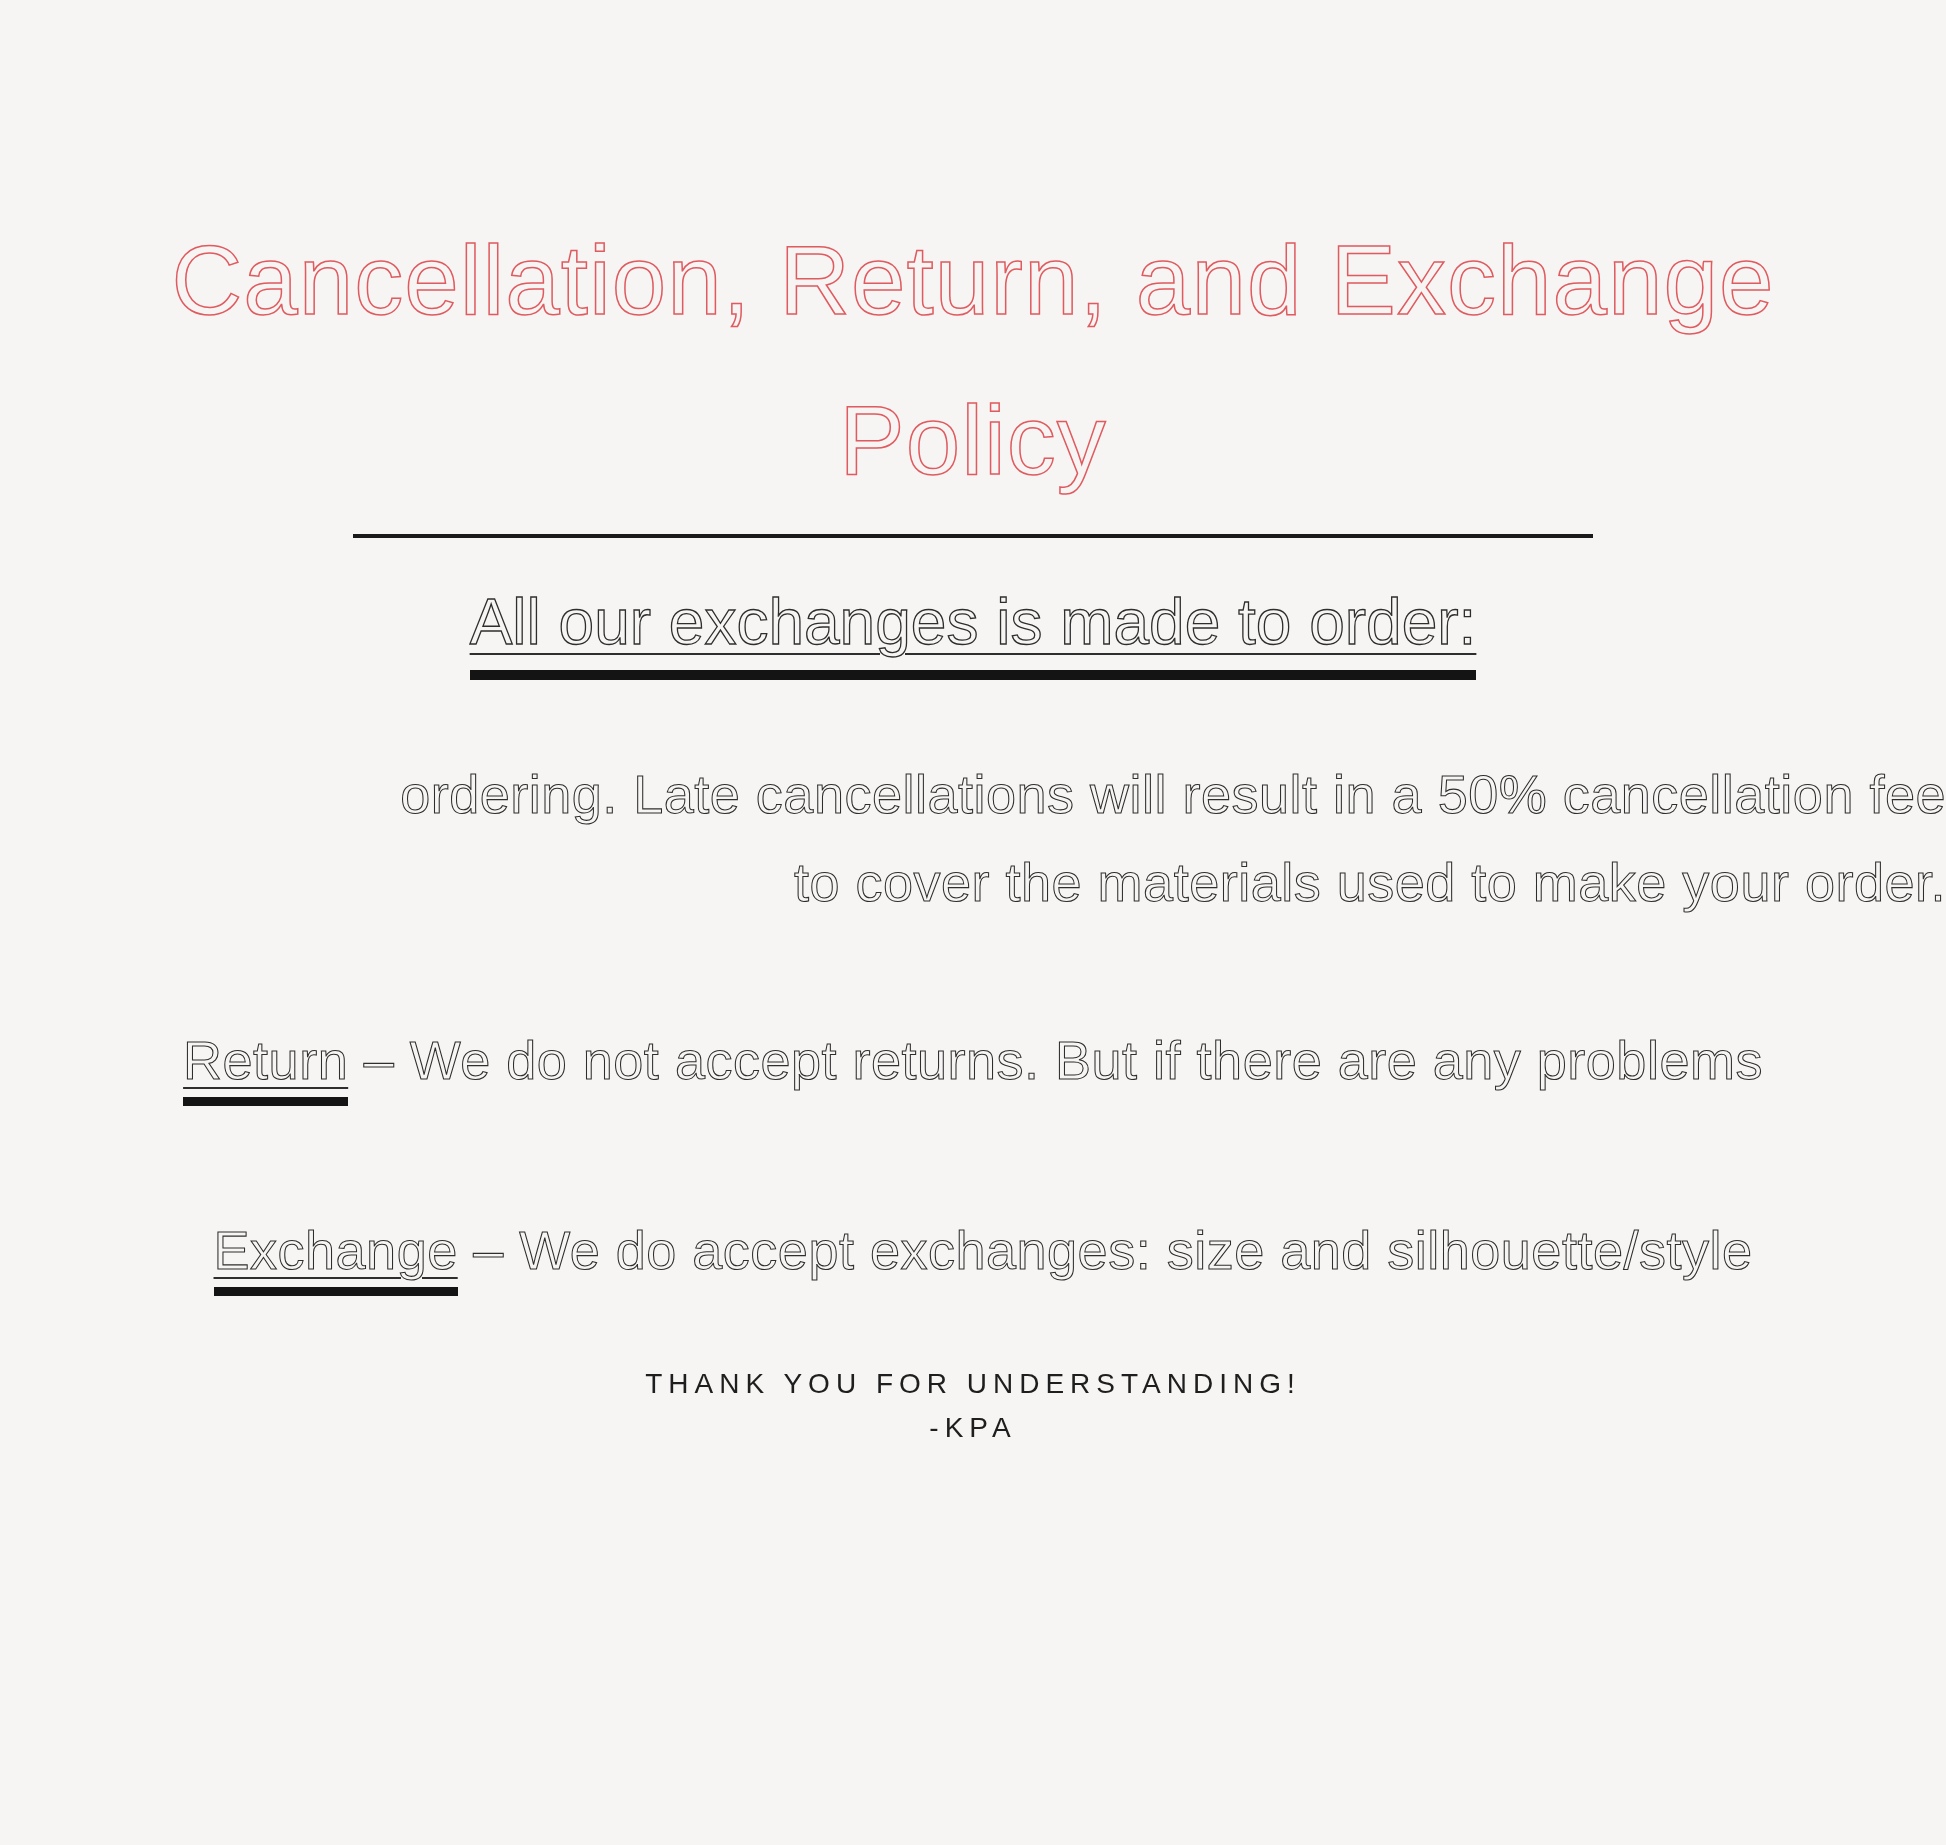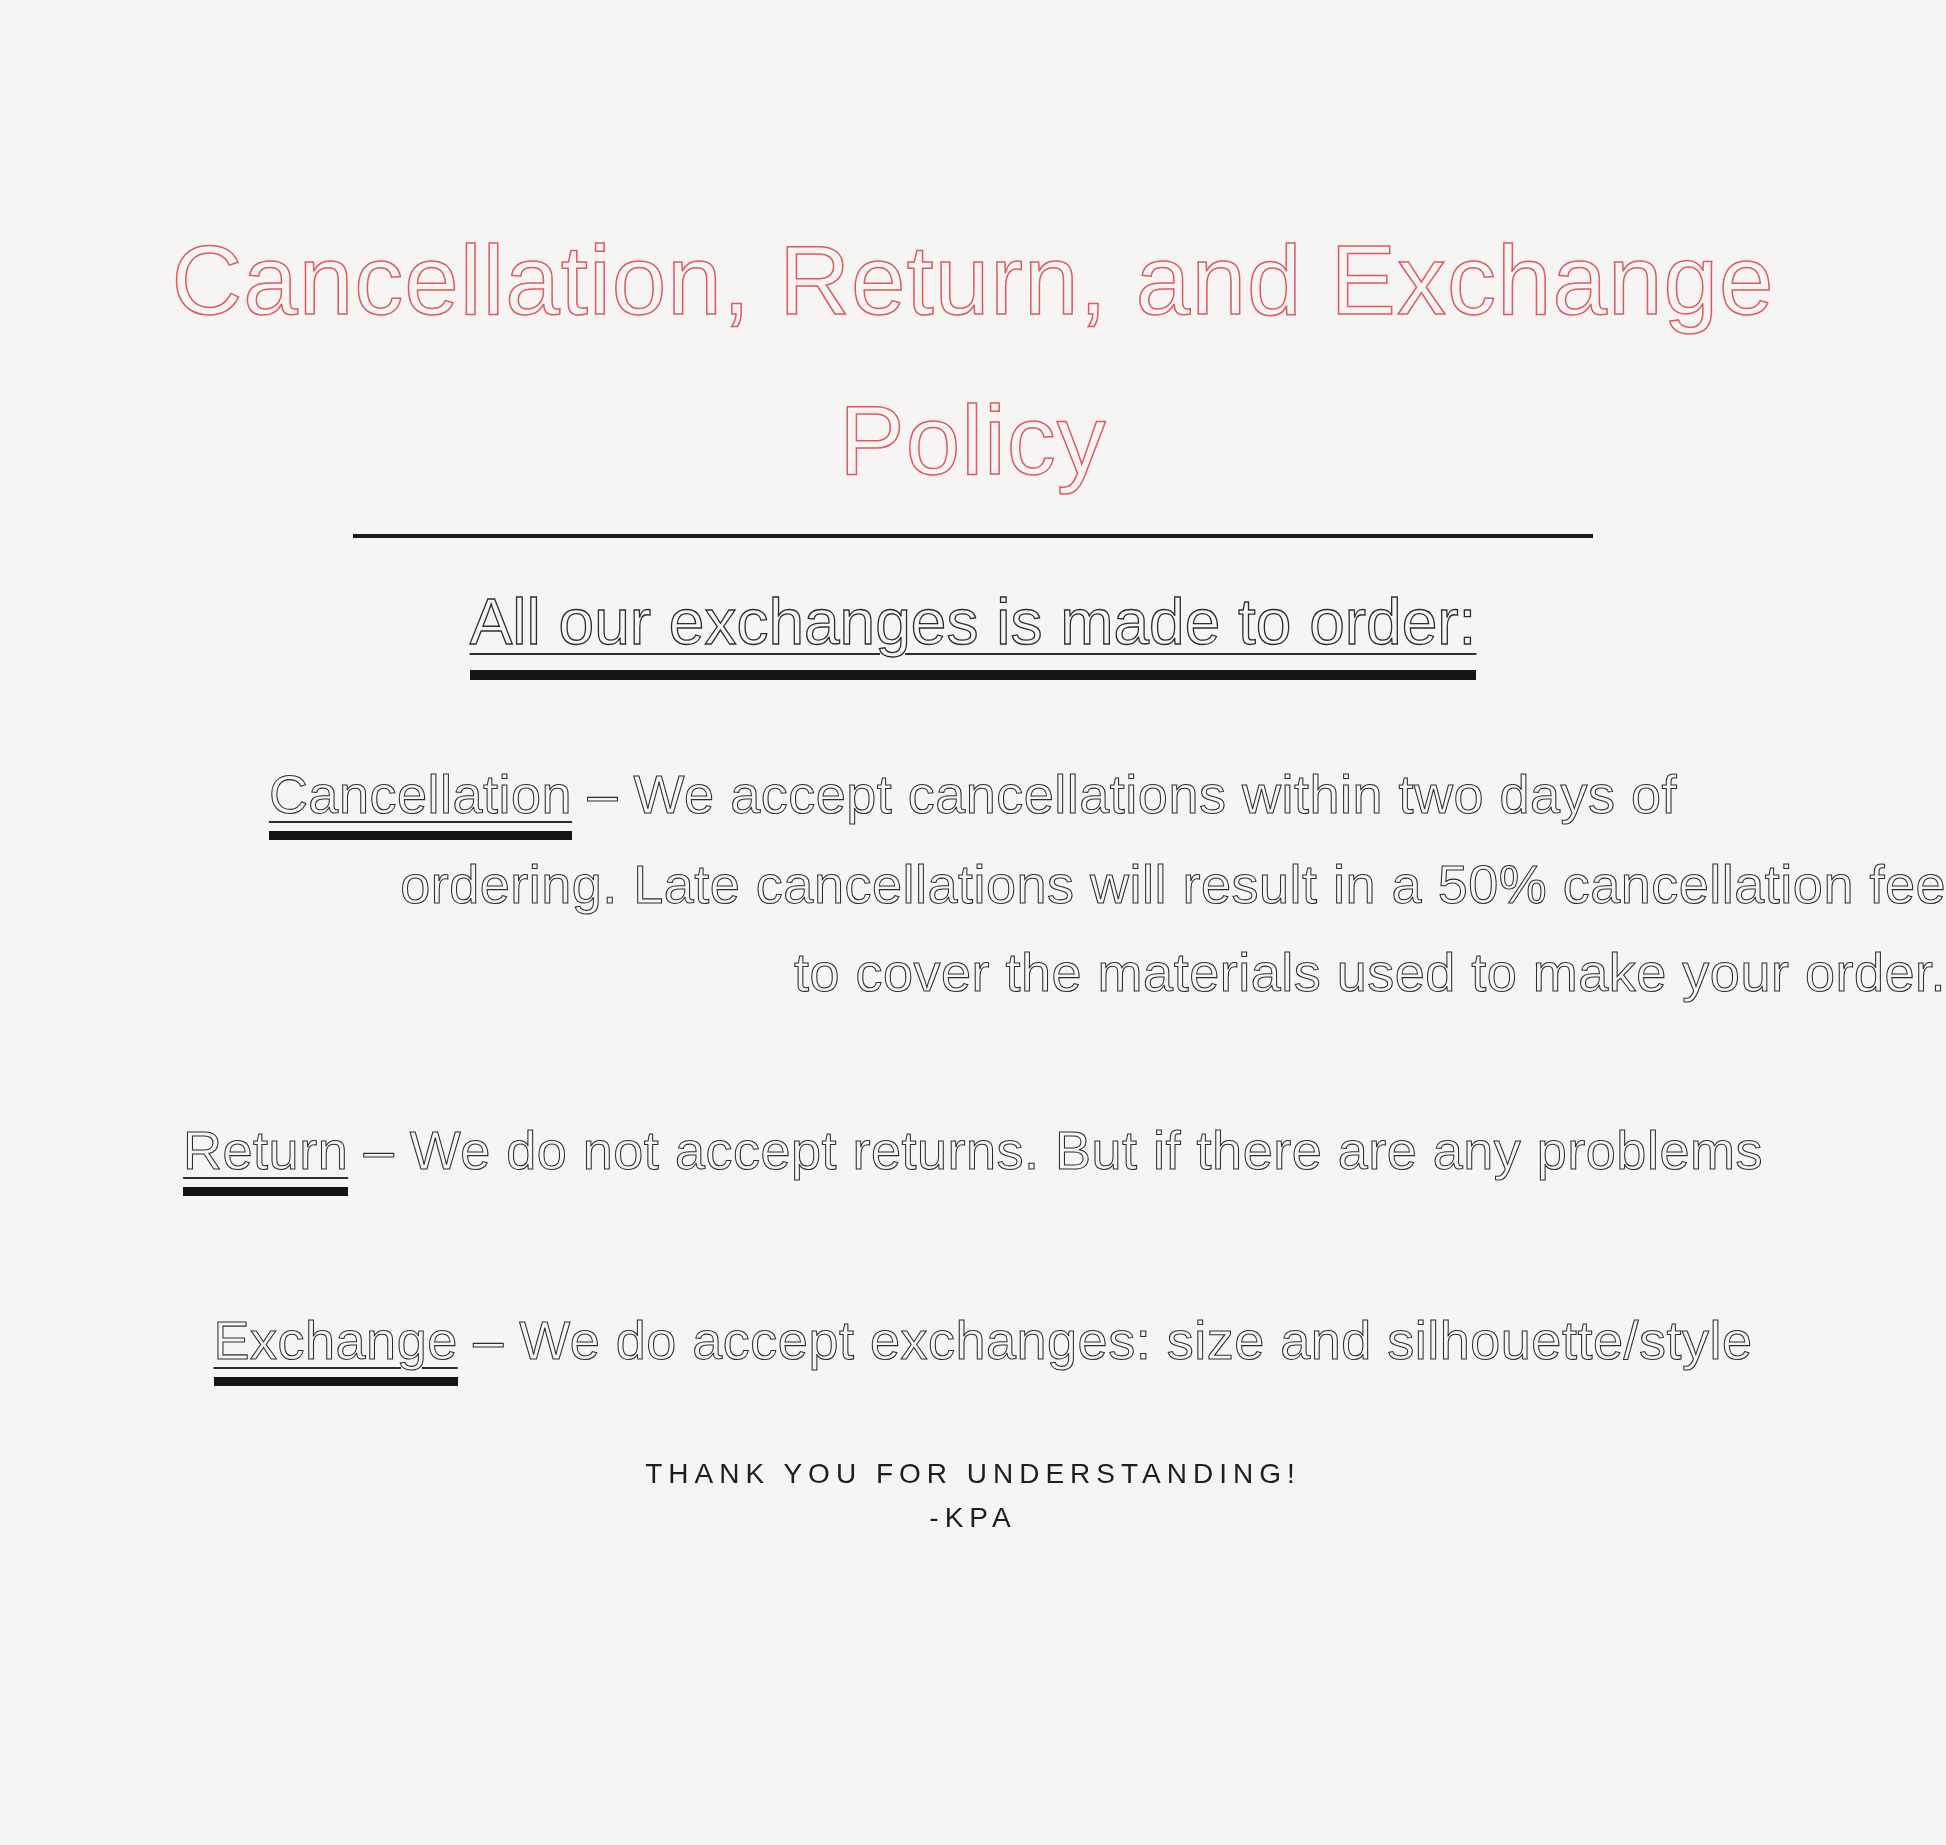--- a/index.html
+++ b/index.html
@@ -90,23 +90,20 @@
   <div class="title-line hairline-accent">Cancellation, Return, and Exchange</div>
   <div class="title-line hairline-accent">Policy</div>
 
   <div class="divider"></div>
 
   <div class="made-to-order hairline-ink hairline-ink-lg">
     <span class="underlined">All our exchanges is made to order:</span>
   </div>
 
   <div class="policy-section section-cancellation hairline-ink">
-    <div class="section-line1">
-      <span class="term">Cancellation</span><span> – We accept cancellations within two days of</span>
-    </div>
     <div class="section-rest">ordering. Late cancellations will result in a 50% cancellation fee
 to cover the materials used to make your order.</div>
   </div>
 
   <div class="policy-section section-return hairline-ink">
     <div class="section-line1">
       <span class="term">Return</span><span> – We do not accept returns. But if there are any problems</span>
     </div>
   </div>
 

